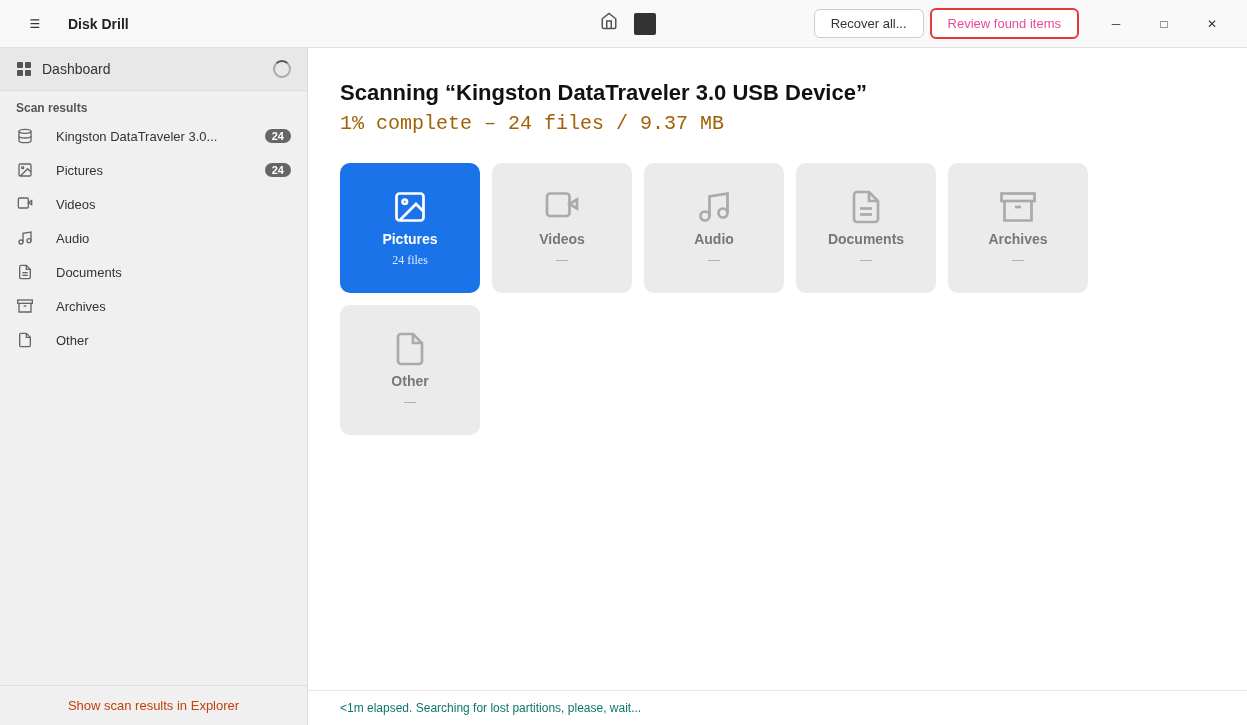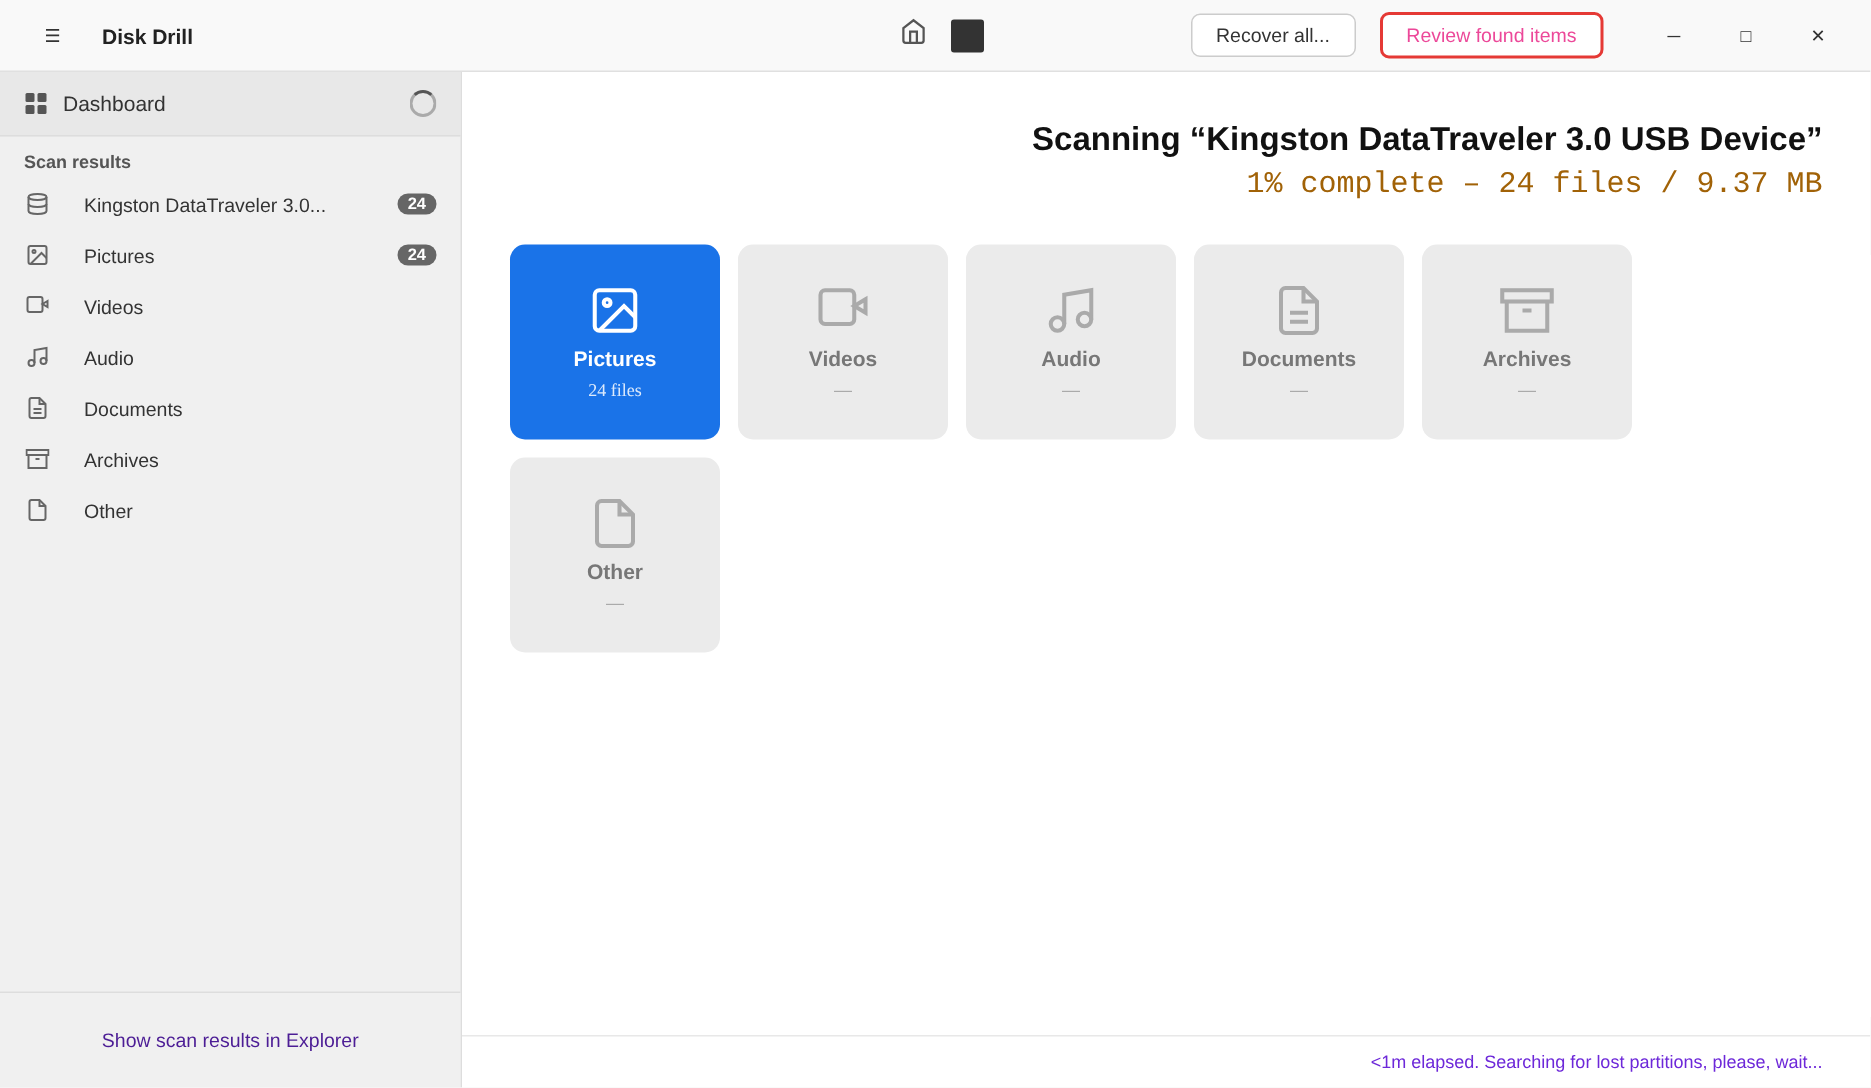--- a/index.html
+++ b/index.html
@@ -54,21 +54,21 @@
       background: #333;
       border: none;
       cursor: pointer;
       width: 22px;
       height: 22px;
       border-radius: 2px;
     }
     .titlebar-right {
       display: flex;
       align-items: center;
-      gap: 16px;
+      gap: 6px;
     }
     .recover-all-btn {
       background: white;
       border: 1px solid #ccc;
       border-radius: 6px;
       padding: 6px 16px;
       font-size: 13px;
       cursor: pointer;
       color: #333;
     }
@@ -177,37 +177,36 @@
       color: white;
       border-radius: 10px;
       padding: 1px 7px;
       font-size: 11px;
       font-weight: 600;
     }
 
     .sidebar-spacer { flex: 1; }
 
     .show-scan-btn {
-      padding: 24px 16px;
+      padding: 12px 16px;
       border-top: 1px solid #ddd;
       font-size: 13px;
-      color: #4c1d95;
+      color: #c2410c;
       cursor: pointer;
       text-align: center;
       background: #f0f0f0;
     }
 
     
     .content {
       flex: 1;
       background: white;
       display: flex;
       flex-direction: column;
       overflow: hidden;
-      text-align: right;
     }
 
     .content-main {
       flex: 1;
       padding: 32px 32px 0 32px;
       overflow-y: auto;
     }
 
     .scan-title {
       font-size: 22px;
@@ -267,21 +266,21 @@
     .category-card-count {
       font-size: 12px;
     }
     .category-card.active .category-card-count { color: rgba(255,255,255,0.85); font-family: Liberation Serif, serif; }
     .category-card.inactive .category-card-count { color: #aaa; }
 
     .status-bar {
       padding: 10px 32px;
       border-top: 1px solid #e8e8e8;
       font-size: 12px;
-      color: #6d28d9;
+      color: #0f766e;
       background: white;
     }
 
     
     .icon-svg {
       display: inline-flex;
       align-items: center;
       justify-content: center;
     }
   </style>

